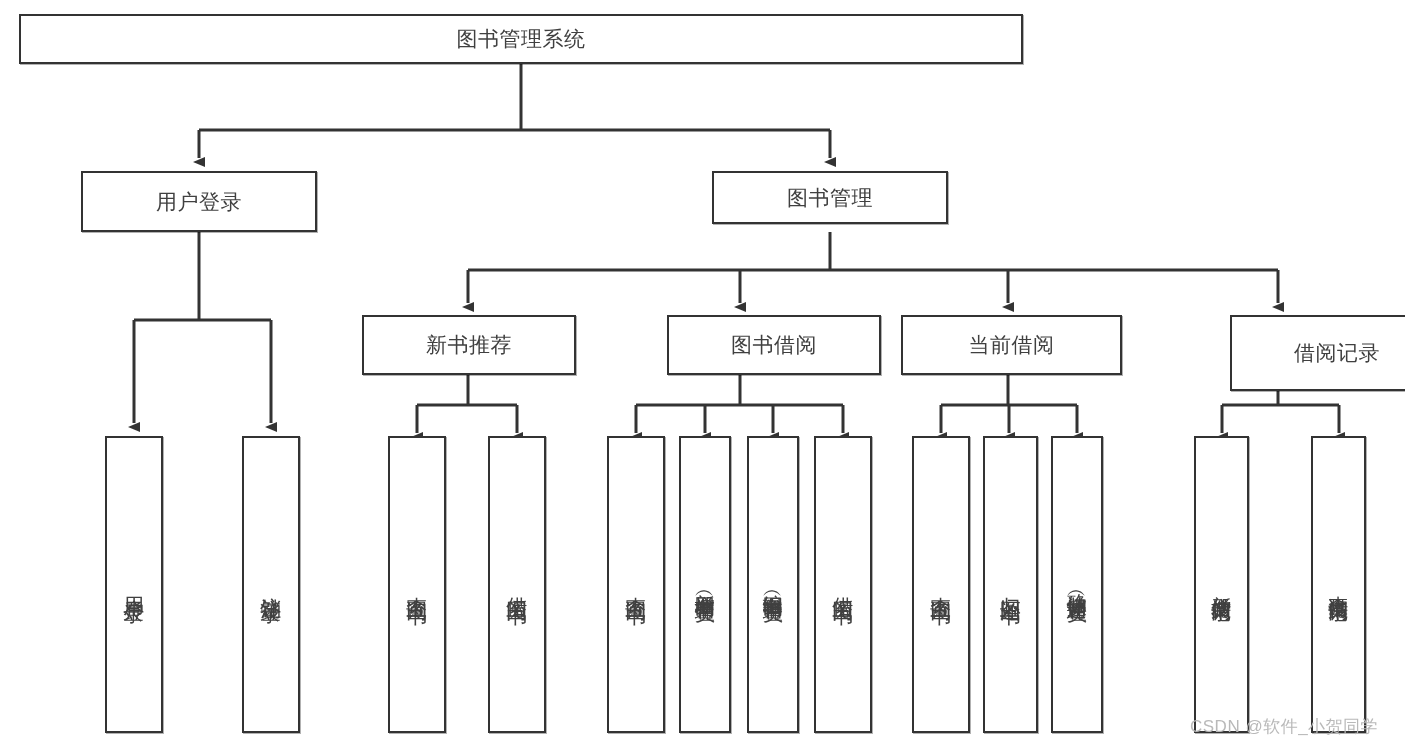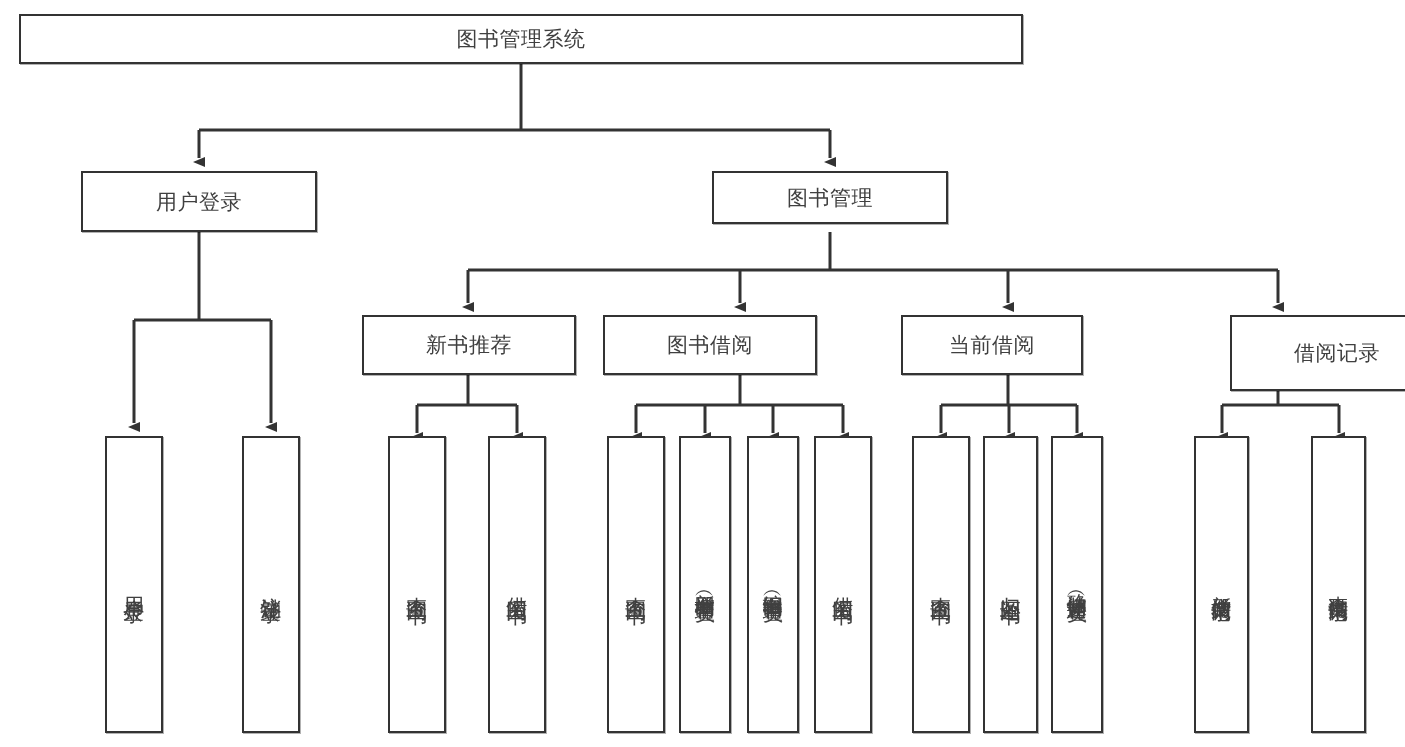--- a/index.html
+++ b/index.html
@@ -133,24 +133,24 @@
   <div class="node horiz" style="left:81px; top:171px; width:236px; height:61px;">
     <span class="label">用户登录</span>
   </div>
   <div class="node horiz" style="left:712px; top:171px; width:236px; height:53px;">
     <span class="label">图书管理</span>
   </div>
 
   <div class="node horiz" style="left:362px; top:315px; width:214px; height:60px;">
     <span class="label">新书推荐</span>
   </div>
-  <div class="node horiz" style="left:603px; top:315px; width:214px; height:60px;">
+  <div class="node horiz" style="left:667px; top:315px; width:214px; height:60px;">
     <span class="label">图书借阅</span>
   </div>
-  <div class="node horiz" style="left:901px; top:315px; width:182px; height:60px;">
+  <div class="node horiz" style="left:901px; top:315px; width:221px; height:60px;">
     <span class="label">当前借阅</span>
   </div>
   <div class="node horiz" style="left:1230px; top:315px; width:214px; height:76px;">
     <span class="label">借阅记录</span>
   </div>
 
   <div class="node vert" style="left:105px; top:436px; width:58px; height:297px;">
     <span class="label">用户登录</span>
   </div>
   <div class="node vert" style="left:242px; top:436px; width:58px; height:297px;">
@@ -187,14 +187,15 @@
     <span class="label">确认归还（管理员）</span>
   </div>
 
   <div class="node vert tall" style="left:1194px; top:436px; width:55px; height:297px;">
     <span class="label">新增借阅记录</span>
   </div>
   <div class="node vert tall" style="left:1311px; top:436px; width:55px; height:297px;">
     <span class="label">查询借阅记录</span>
   </div>
 
+  <div class="watermark" style="left:1190px; top:715px;">CSDN @软件_小贺同学</div>
 
 </div>
 
 </body></html>

